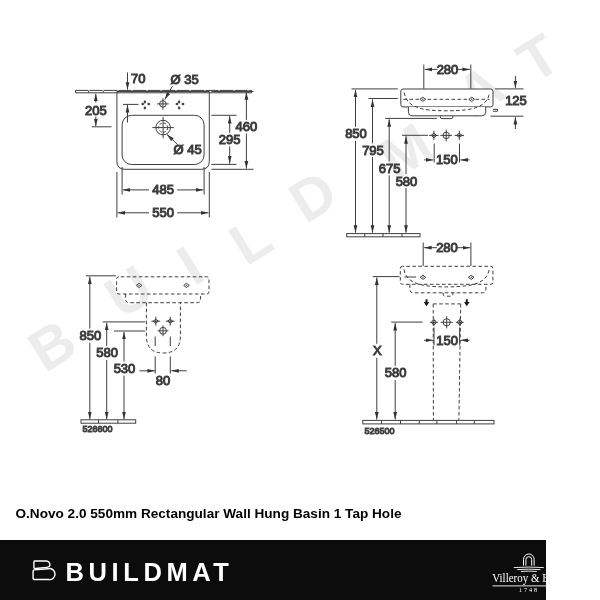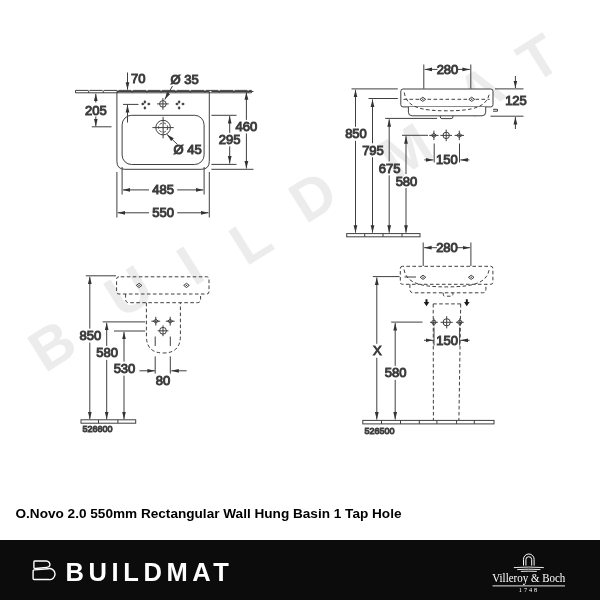--- a/index.html
+++ b/index.html
@@ -366,21 +366,21 @@
 <g>
 <text x="364.5" y="433.5" class="code">526500</text>
 </g>
 </g>
 
 <g>
 <text x="15.5" y="517.8" font-size="13.6" font-weight="bold" fill="#000">O.Novo 2.0 550mm Rectangular Wall Hung Basin 1 Tap Hole</text>
 </g>
 </svg>
 
-<div style="position:absolute;left:0;top:540px;width:600px;height:60px;background:#0c0c0c;">
+<div style="position:absolute;left:0;top:540px;width:546px;height:60px;background:#0c0c0c;">
 <svg width="600" height="60" viewBox="0 540 600 60">
 
 <g stroke="#fff" stroke-width="1.4" fill="none">
 <path d="M34.6,561 L46.3,561 A3.8,3.8 0 0 1 49.9,565.2 Q49.4,567.1 46.8,567.4 L35.4,568.5 Q33.9,568.6 33.9,567.2 L33.9,562.1 Q33.9,561 34.6,561 Z"></path>
 <path d="M33.1,571 Q33.1,570 34.2,569.9 L48,568.8 A5.5,5.5 0 1 1 48.6,579.5 L34.2,579.5 Q33.1,579.5 33.1,578.4 Z"></path>
 </g>
 
 <g>
 <text x="65.5" y="581" font-size="25.5" font-weight="bold" letter-spacing="4.6" fill="#fff">BUILDMAT</text>
 </g>

